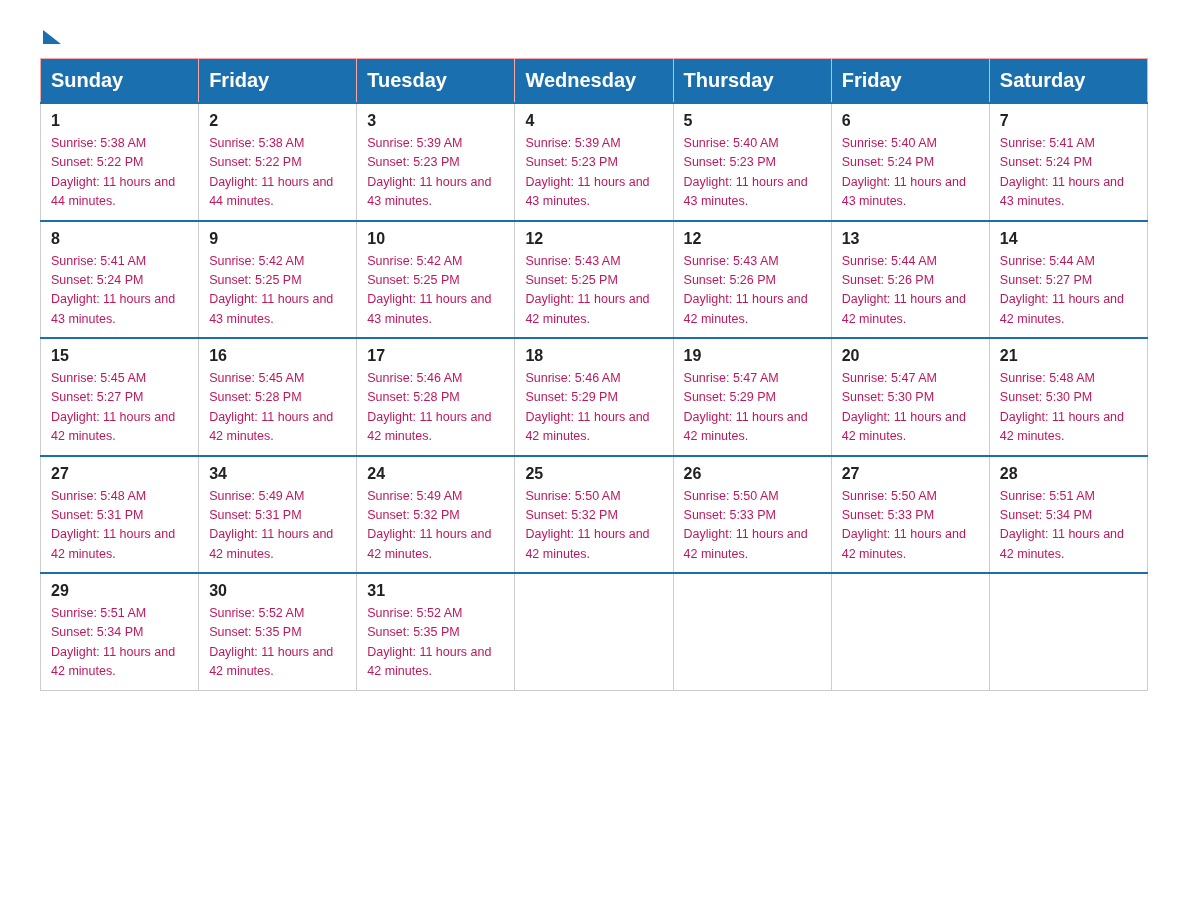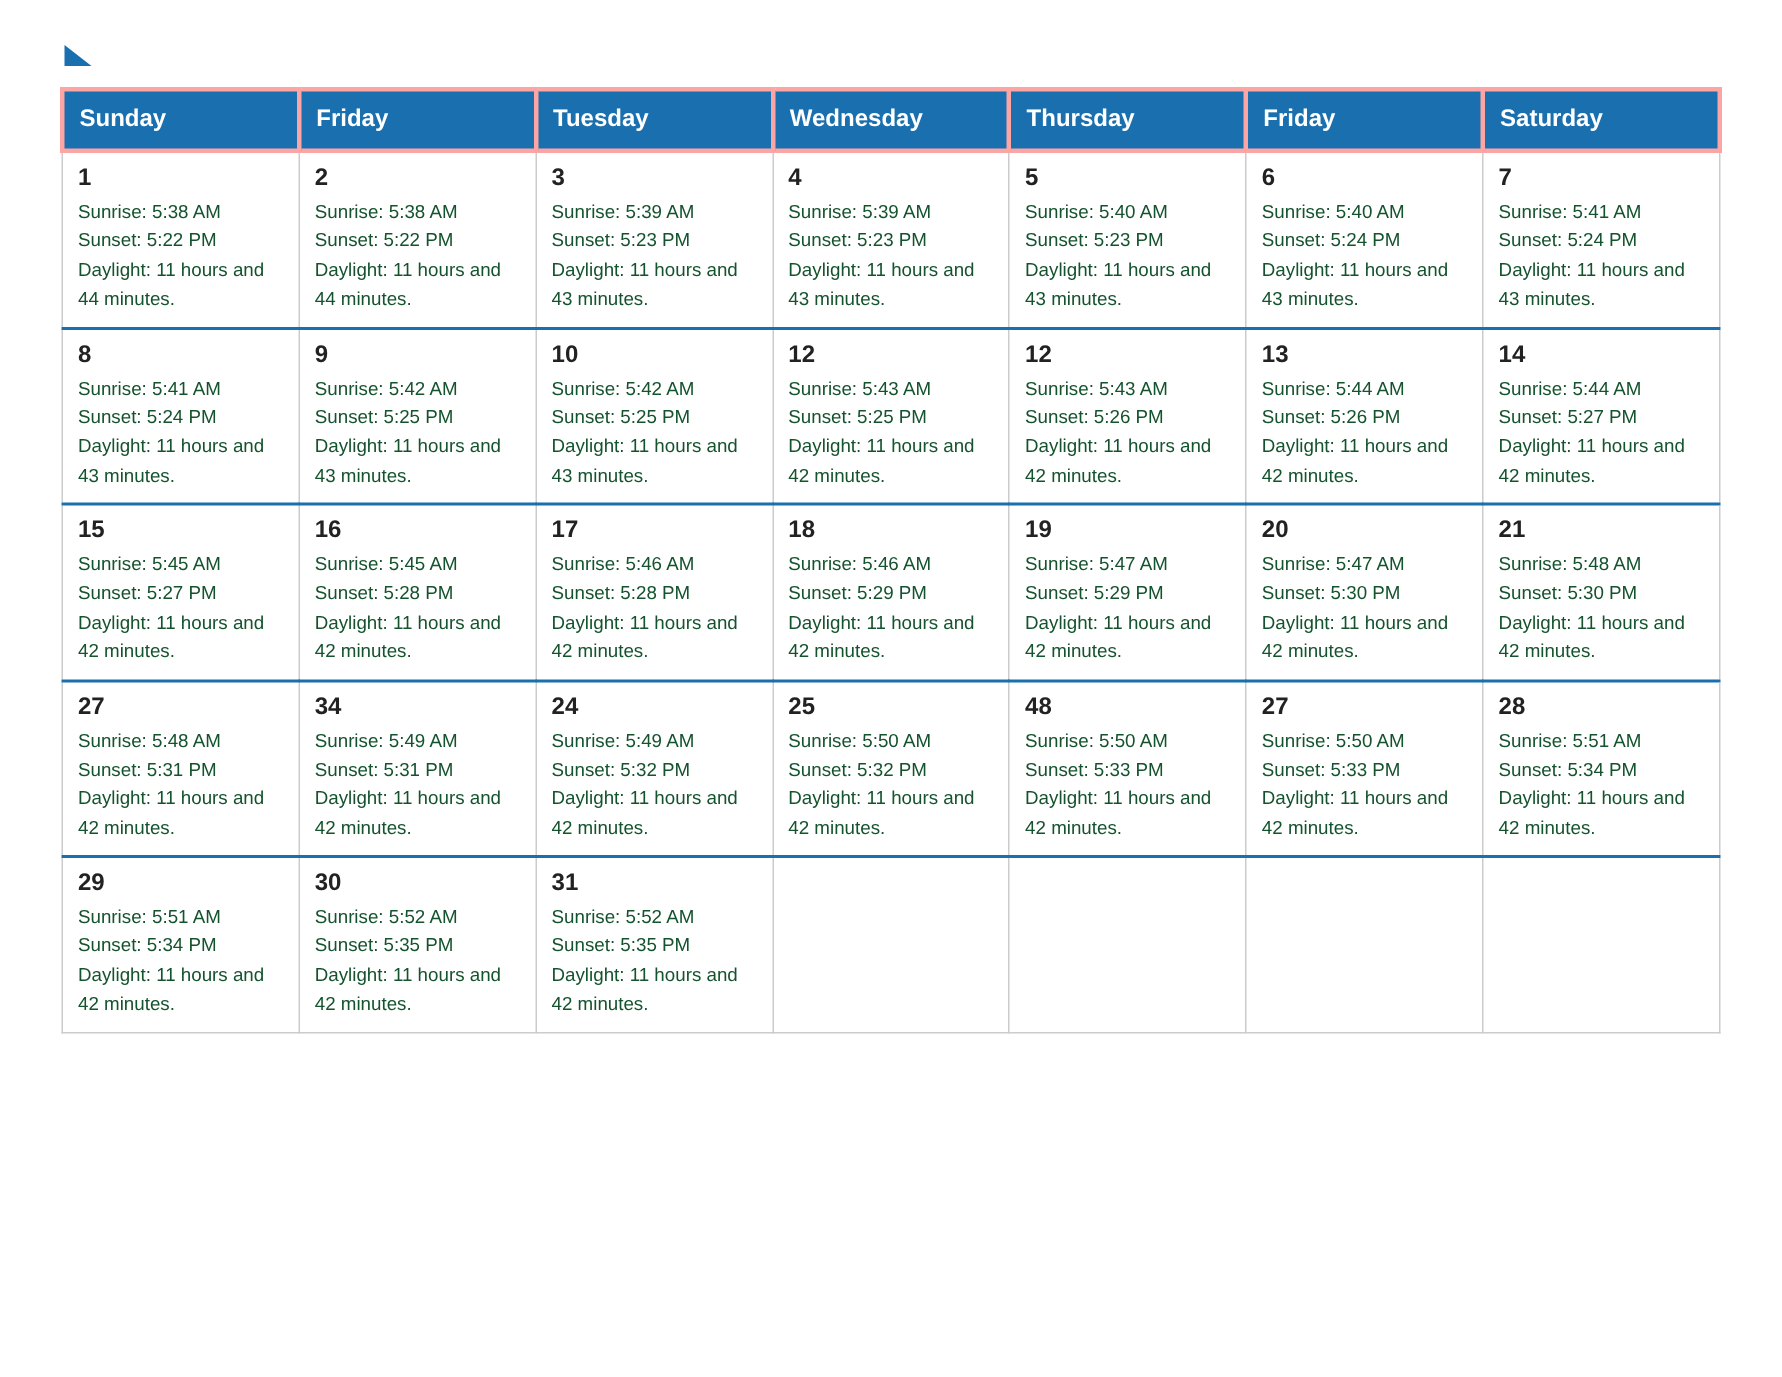--- a/index.html
+++ b/index.html
@@ -44,25 +44,25 @@
       color: #444;
       margin-top: 4px;
     }
     table {
       width: 100%;
       border-collapse: collapse;
     }
     thead tr th {
       background-color: #1a6faf;
       color: #fff;
-      font-size: 16px;
+      font-size: 20px;
       font-weight: bold;
       padding: 10px 10px;
       text-align: left;
-      border: 3px solid #fca5a5;
+      border: 1px solid #fca5a5;
     }
     tbody tr td {
       vertical-align: top;
       border: 1px solid #ccc;
       padding: 8px 10px;
       font-size: 13px;
       min-height: 90px;
       width: 14.28%;
     }
     tbody tr {
@@ -70,21 +70,21 @@
     }
     .day-num {
       font-size: 16px;
       font-weight: bold;
       margin-bottom: 4px;
       display: block;
     }
     .day-info {
       font-size: 12.5px;
       line-height: 1.55;
-      color: #14532d;
+      color: #be185d;
     }
     .empty-cell {
       background: #fff;
     }
   </style>
 </head>
 <body>
 
 <div class="header">
   <div class="logo">
@@ -214,21 +214,21 @@
         </td>
         <td>
           <span class="day-num">24</span>
 <div class="day-info">Sunrise: 5:49 AM<br>Sunset: 5:32 PM<br>Daylight: 11 hours and 42 minutes.</div>
         </td>
         <td>
           <span class="day-num">25</span>
 <div class="day-info">Sunrise: 5:50 AM<br>Sunset: 5:32 PM<br>Daylight: 11 hours and 42 minutes.</div>
         </td>
         <td>
-          <span class="day-num">48</span>
+          <span class="day-num">26</span>
 <div class="day-info">Sunrise: 5:50 AM<br>Sunset: 5:33 PM<br>Daylight: 11 hours and 42 minutes.</div>
         </td>
         <td>
           <span class="day-num">27</span>
 <div class="day-info">Sunrise: 5:50 AM<br>Sunset: 5:33 PM<br>Daylight: 11 hours and 42 minutes.</div>
         </td>
         <td>
           <span class="day-num">28</span>
 <div class="day-info">Sunrise: 5:51 AM<br>Sunset: 5:34 PM<br>Daylight: 11 hours and 42 minutes.</div>
         </td>

